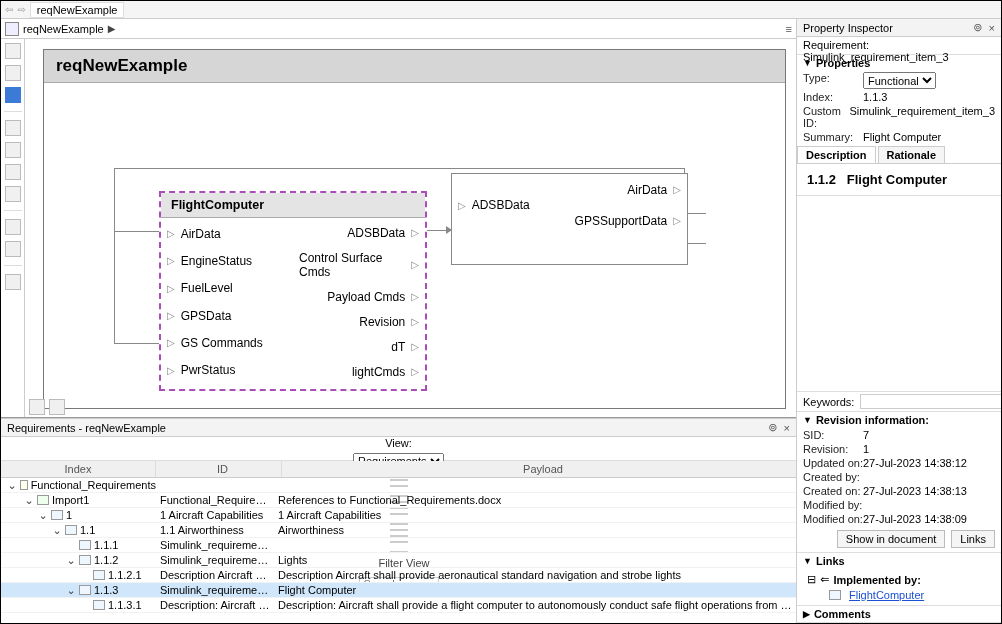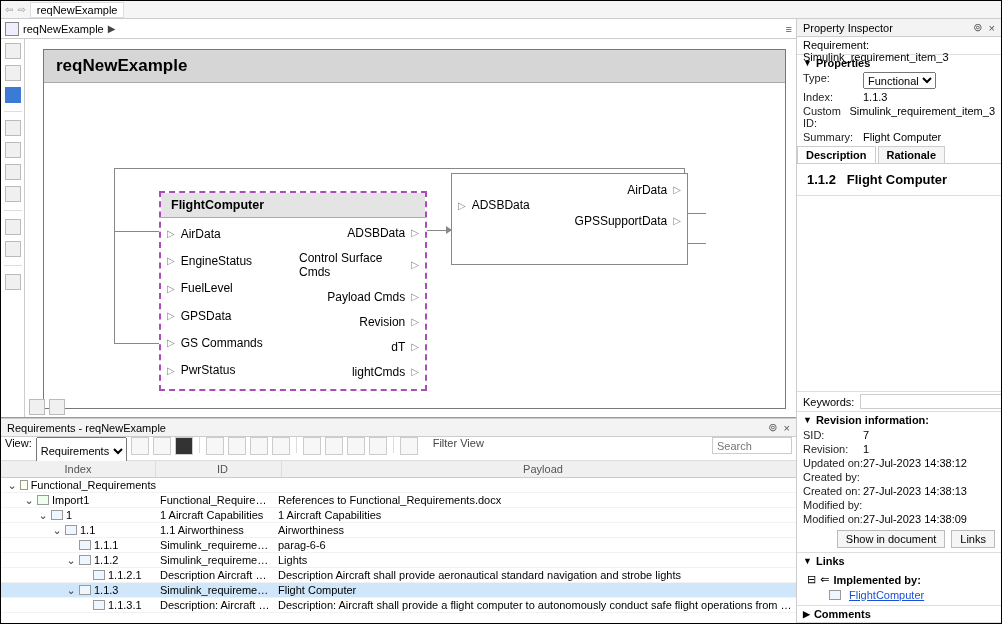--- a/index.html
+++ b/index.html
@@ -41,21 +41,21 @@
 .fs-body { display: flex; height: calc(100% - 28px); }
 .fs-left, .fs-right { flex: 1; display: flex; flex-direction: column; justify-content: space-around; }
 .wire { position: absolute; border-top: 1px solid #888; }
 .wire-v { position: absolute; border-left: 1px solid #888; }
 .tri-r { display:inline-block; width:0;height:0;border-top:4px solid transparent;border-bottom:4px solid transparent;border-left:6px solid #888; }
 
 .req-panel { height: 205px; display: flex; flex-direction: column; font-size: 11px; border-top: 1px solid #ccc; }
 .req-titlebar { height: 18px; background: #f3f3f3; display: flex; align-items: center; padding: 0 6px; border-bottom: 1px solid #ccc; }
 .req-titlebar .spacer { flex: 1; }
 .req-ctl { font-size: 11px; color: #555; margin-left: 6px; }
-.req-toolbar { height: 24px; display: flex; padding: 0 4px; gap: 4px; border-bottom: 1px solid #ddd; }
+.req-toolbar { height: 24px; display: flex; align-items: center; padding: 0 4px; gap: 4px; border-bottom: 1px solid #ddd; flex-direction: column; }
 .req-toolbar select { font-size: 11px; height: 28px; }
 .tb-btn { width: 18px; height: 18px; border: 1px solid #ccc; background: #f7f7f7; }
 .tb-btn.dark { background: #333; }
 .req-toolbar .sep { width: 1px; height: 16px; background: #ddd; margin: 0 2px; }
 .filter-label { font-size: 11px; color: #444; margin-left: 4px; padding-left: 7px; }
 .req-toolbar .spacer { flex: 1; }
 .search-box { width: 80px; height: 17px; font-size: 11px; border: 1px solid #ccc; padding: 0 4px; color: #888; }
 .req-head { display: flex; background: #f0f0f0; border-bottom: 1px solid #ccc; font-size: 11px; color: #555; gap: 8px; }
 .col-idx { width: 155px; padding: 2px 6px; text-align: center; border-right: 1px solid #ddd; }
 .col-id { width: 118px; padding: 2px 6px; text-align: center; border-right: 1px solid #ddd; }
@@ -315,21 +315,20 @@
               <div class="cell-sum">Airworthiness</div>
             </div>
             <div class="req-row">
               <div class="cell-idx">
                 <span class="indent" style="width: 62px;"></span>
                 <span class="tw"></span>
                 <span class="row-ico req"></span>
                 <span>1.1.1</span>
               </div>
               <div class="cell-id">Simulink_requirement_item_1</div>
-              <div class="cell-sum">parag-6-6</div>
             </div>
             <div class="req-row">
               <div class="cell-idx">
                 <span class="indent" style="width: 62px;"></span>
                 <span class="tw">⌄</span>
                 <span class="row-ico req"></span>
                 <span>1.1.2</span>
               </div>
               <div class="cell-id">Simulink_requirement_item_2</div>
               <div class="cell-sum">Lights</div>

